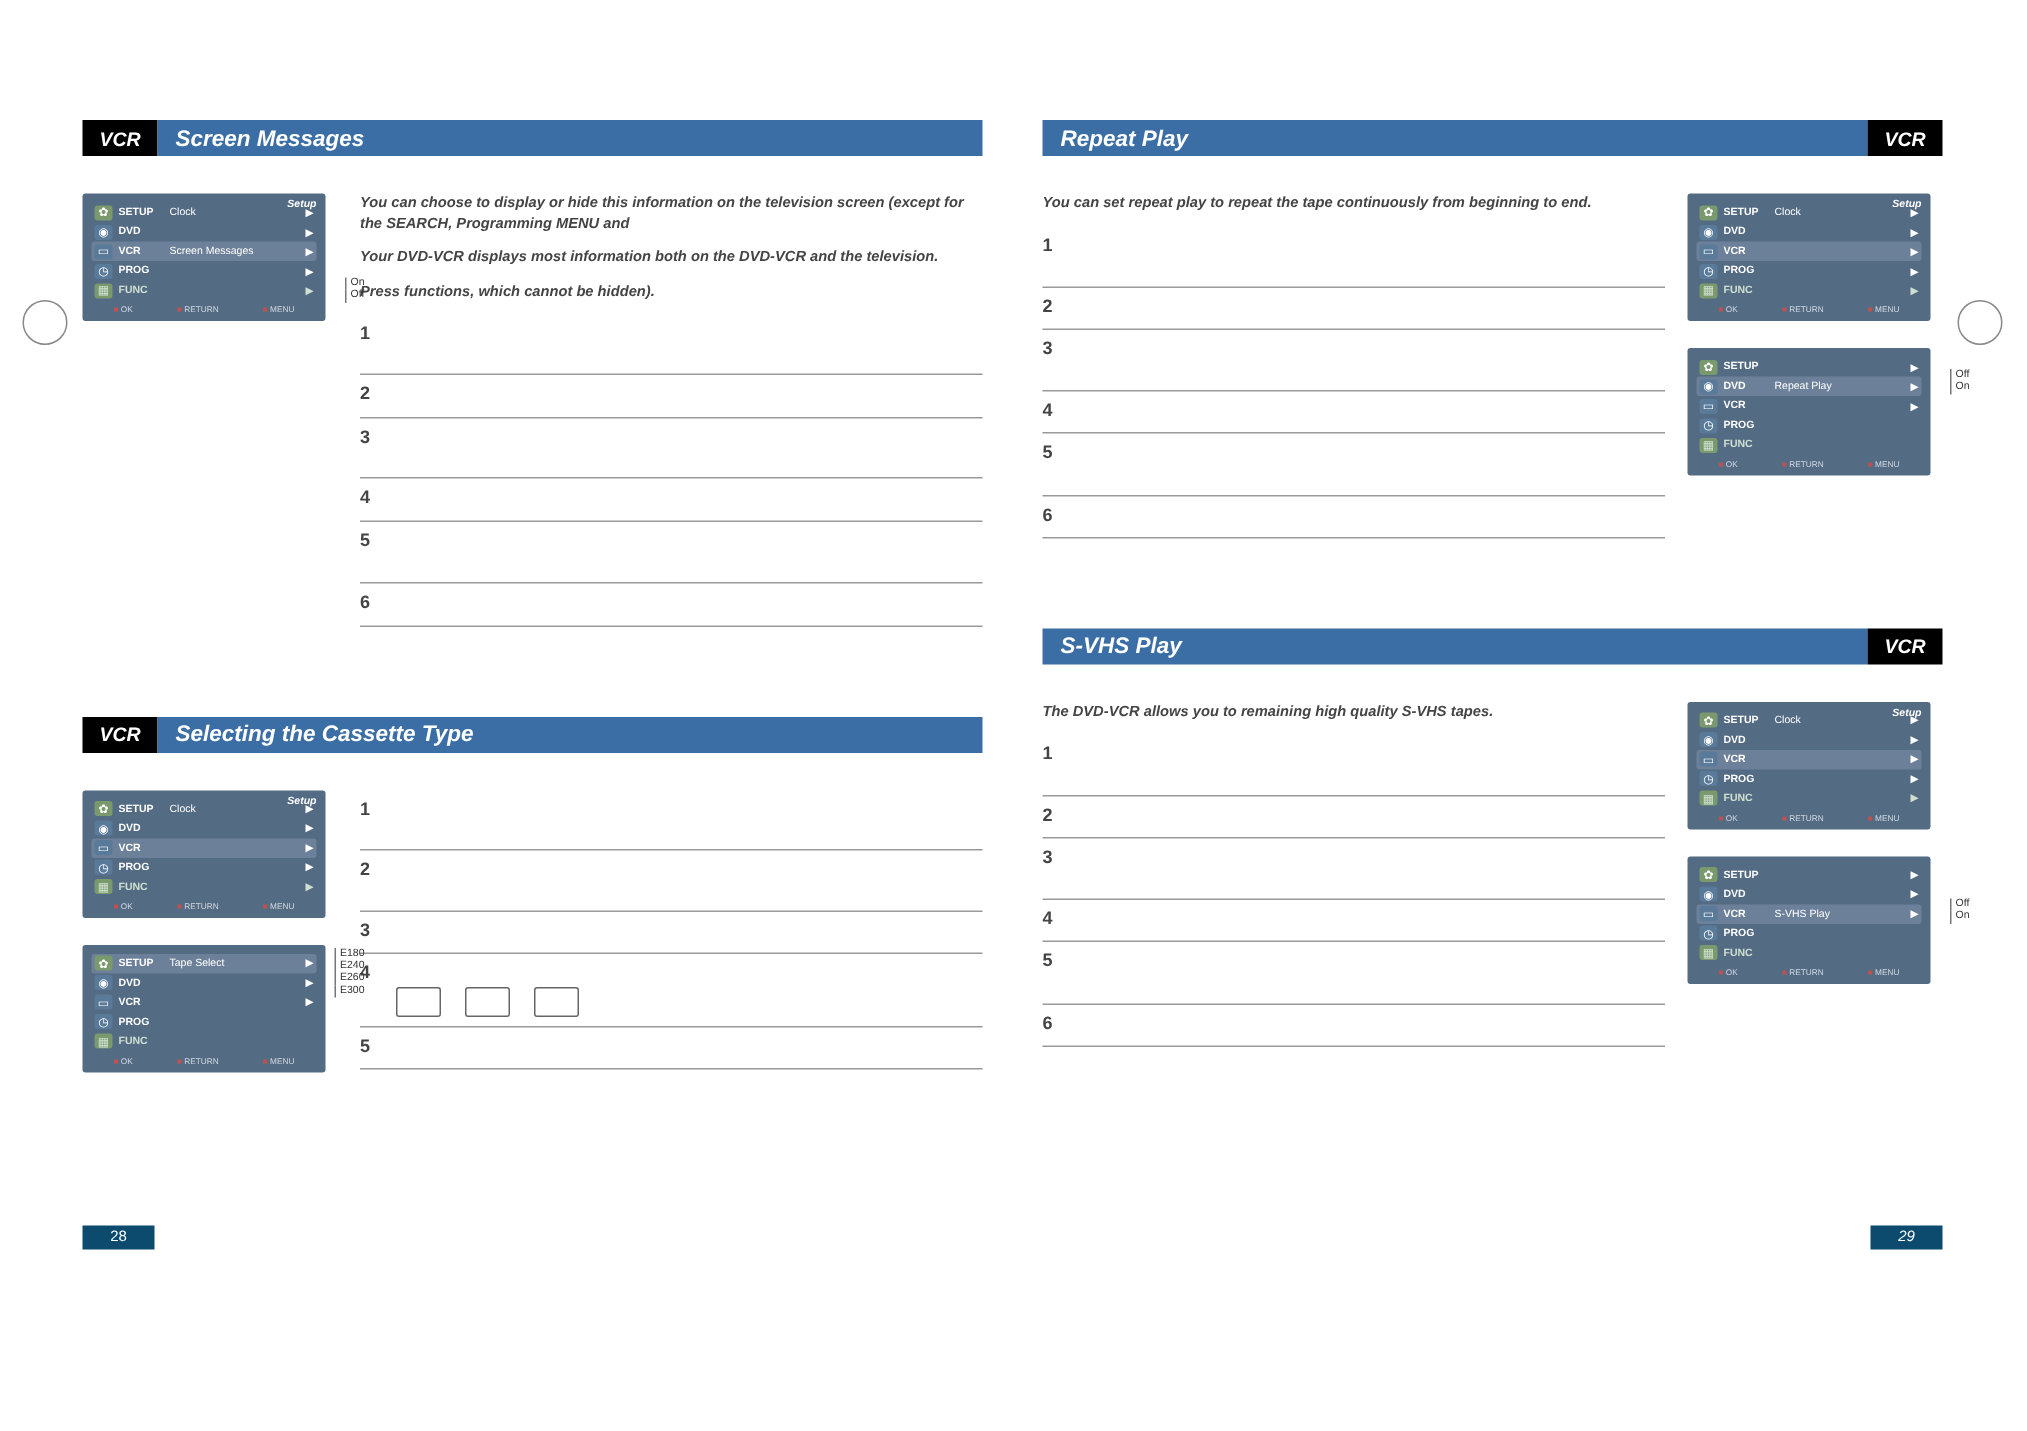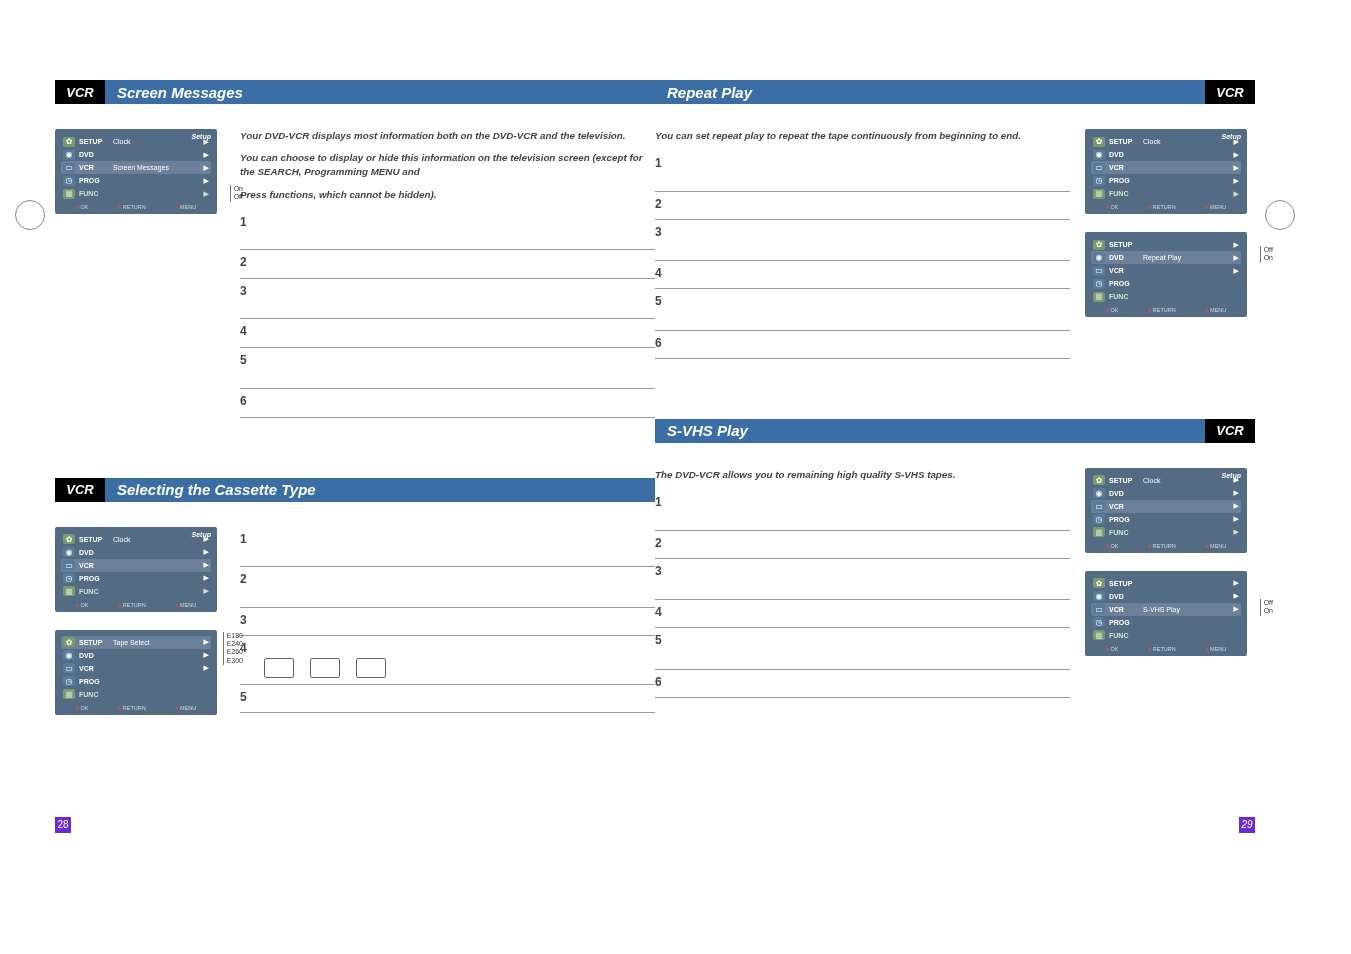--- a/index.html
+++ b/index.html
@@ -10,20 +10,21 @@
     height: 954px;
     position: relative;
     color: #444;
   }
   .page-pair {
     position: absolute;
     top: 80px;
     left: 55px;
     width: 1240px;
     display: flex;
+    gap: 40px;
   }
   .page {
     width: 600px;
     position: relative;
   }
   .section {
     margin-bottom: 60px;
   }
   .title-bar {
     height: 24px;
@@ -156,22 +157,22 @@
     border: 1.5px solid #888;
     border-radius: 50%;
   }
   .circle.left { left: -40px; top: 120px; }
   .circle.right { right: -40px; top: 120px; }
   .page-num {
     position: absolute;
     bottom: -40px;
     font-size: 10px;
     color: #fff;
-    background: #6d28d9;
-    width: 16px; height: 16px;
+    background: #0c4a6e;
+    width: 48px; height: 16px;
     display: flex; align-items: center; justify-content: center;
   }
   .cass-icons {
     display: flex;
     gap: 16px;
     margin-top: 4px;
   }
   .cass {
     width: 28px; height: 18px;
     border: 1.2px solid #666;
@@ -236,22 +237,22 @@
                 <span>RETURN</span>
                 <span>MENU</span>
               </div>
             <div class="side-opts" style="top:56px;">
               <div class="line">On</div>
               <div class="line">Off</div>
             </div>
           </div>
         </div>
         <div class="text-col">
+          <div class="intro">You can choose to display or hide this information on the television screen (except for the SEARCH, Programming MENU and</div>
           <div class="intro">Your DVD-VCR displays most information both on the DVD-VCR and the television.</div>
-          <div class="intro">You can choose to display or hide this information on the television screen (except for the SEARCH, Programming MENU and</div>
           <div class="intro">Press functions, which cannot be hidden).</div>
           <div class="step">
               <div class="step-num">1</div>
               <div class="step-body"><span>With unit in Stop or No Disc, press SETUP. The SETUP MENU is displayed.</span><div class="result-row">
                   <span class="lbl">Result:</span>
                 </div></div>
             </div>
           <div class="step">
               <div class="step-num">2</div>
               <div class="step-body"><span>Press the appropriate ▲, ▼ to select VCR.</span></div>

